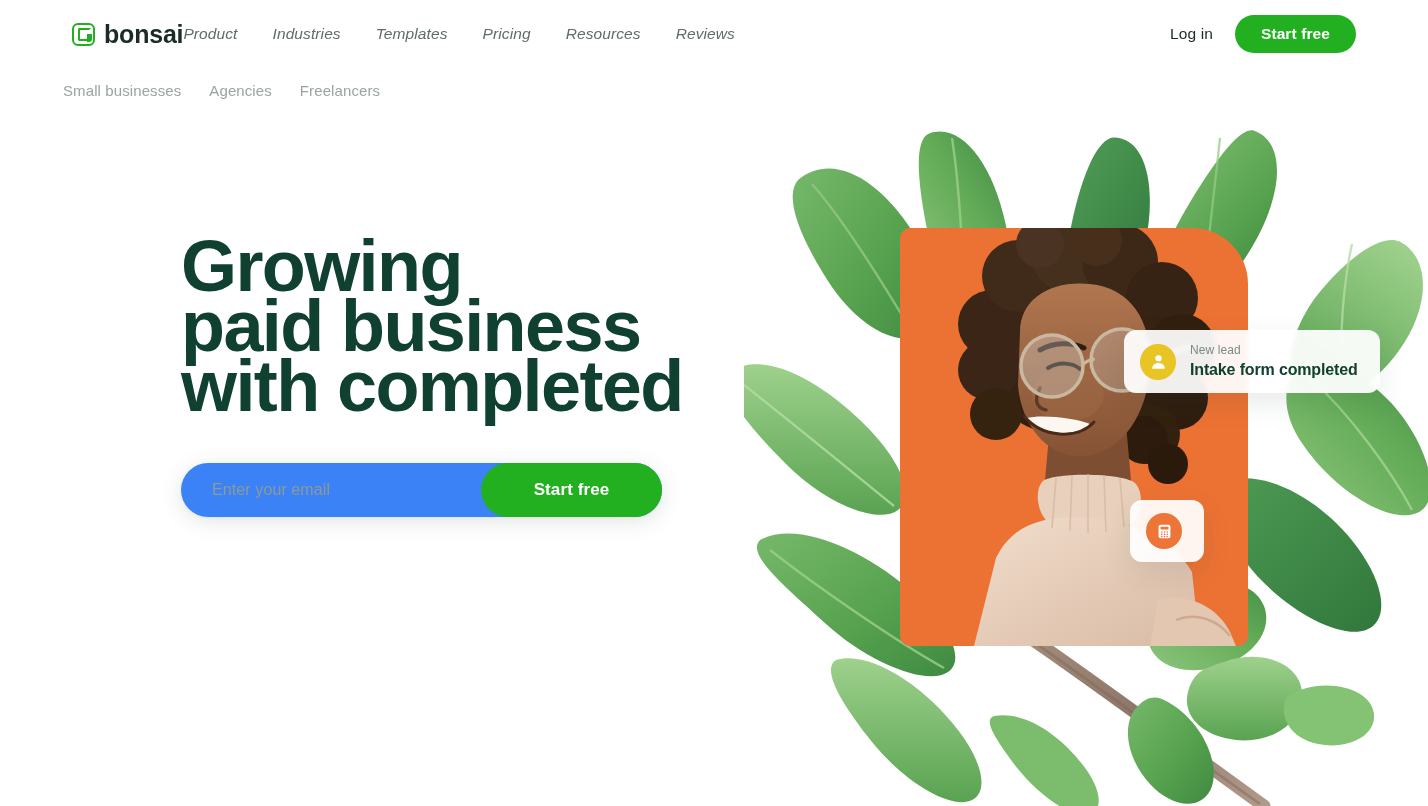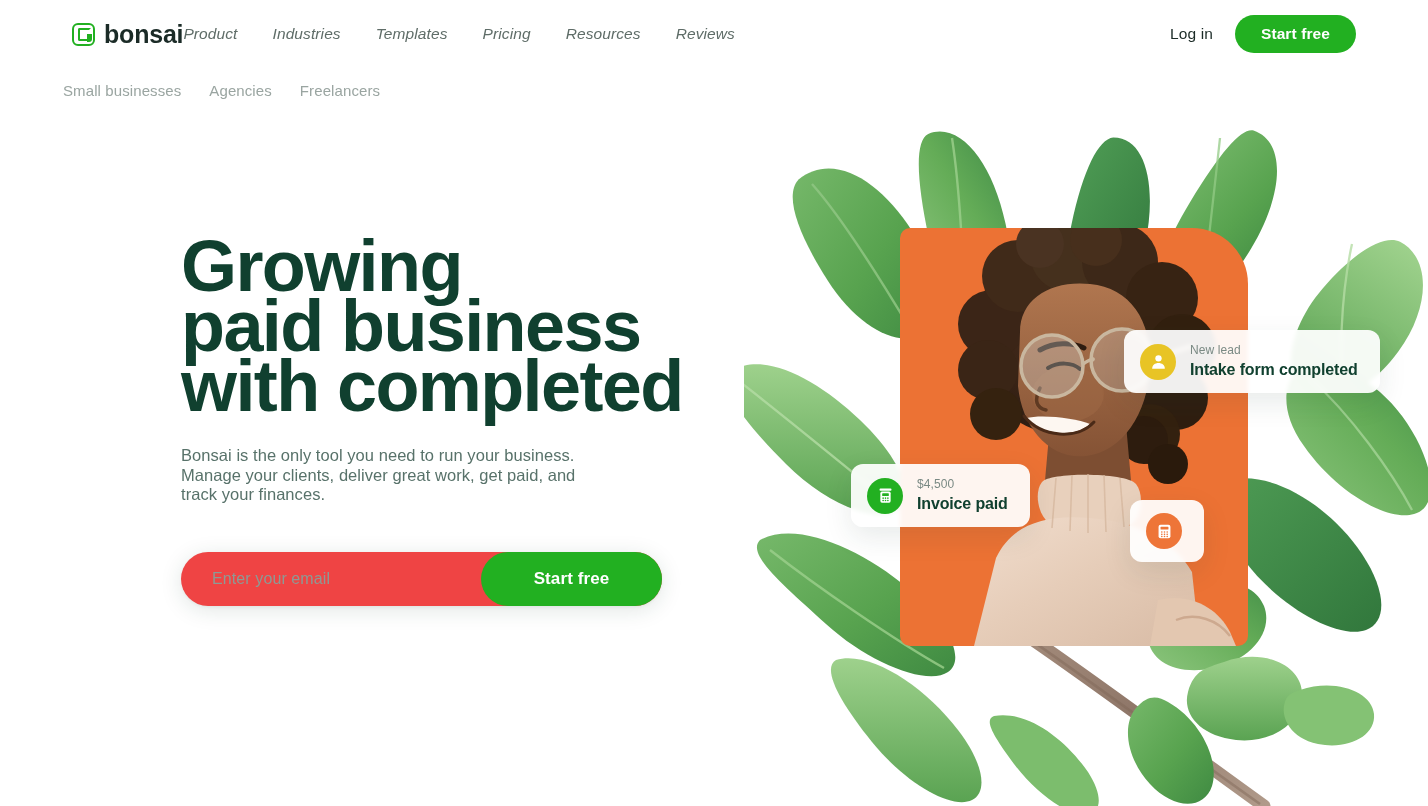--- a/index.html
+++ b/index.html
@@ -161,21 +161,21 @@
     max-width: 400px;
     letter-spacing: 0.05px;
   }
 
   
   .email-form {
     margin-top: 47px;
     position: relative;
     width: 481px;
     height: 54px;
-    background: #ef4444;
+    background: #3b82f6;
     border-radius: 999px;
     box-shadow: 0 4px 22px rgba(20, 60, 45, 0.13), 0 1px 3px rgba(20,60,45,0.06);
     display: flex;
     align-items: center;
   }
   .email-input {
     border: none;
     outline: none;
     background: transparent;
     font-family: inherit;
@@ -470,60 +470,40 @@
       </g>
     </svg>
   </div>
 
   <section class="hero-left">
     <h1 class="hero-title">
       <span>Growing</span><br>
       <span>paid business</span><br>
       <span>with completed</span>
     </h1>
-    <p class="hero-sub">Bonsai is the only tool you need to run your business. Manage your clients, deliver great work, get paid, and track your finances.</p>
 
     <form class="email-form">
       <input class="email-input" type="text" placeholder="Enter your email" style="">
       <button class="email-submit">Start free</button>
     </form>
   </section>
 
   <div class="fcard" id="card-lead">
     <span class="fcard-icon icon-yellow">
       <svg width="19" height="19" viewBox="0 0 24 24" fill="#fff" aria-hidden="true">
         <circle cx="12" cy="8" r="4"></circle>
         <path d="M4 21c0-4.4 3.6-7 8-7s8 2.6 8 7z"></path>
       </svg>
     </span>
     <span>
       <span class="fcard-meta" style="display:block;">New lead</span>
       <span class="fcard-title" style="display:block;">Intake form completed</span>
     </span>
   </div>
 
-  <div class="fcard" id="card-invoice">
-    <span class="fcard-icon icon-green">
-      <svg width="19" height="19" viewBox="0 0 24 24" aria-hidden="true">
-        <rect x="4.5" y="3" width="15" height="3" rx="1" fill="#fff"></rect>
-        <rect x="5.5" y="7" width="13" height="14" rx="2" fill="#fff"></rect>
-        <rect x="7.8" y="9.3" width="8.4" height="3.4" rx="0.8" fill="#22b021"></rect>
-        <circle cx="9" cy="15.4" r="1.05" fill="#22b021"></circle>
-        <circle cx="12" cy="15.4" r="1.05" fill="#22b021"></circle>
-        <circle cx="15" cy="15.4" r="1.05" fill="#22b021"></circle>
-        <circle cx="9" cy="18.3" r="1.05" fill="#22b021"></circle>
-        <circle cx="12" cy="18.3" r="1.05" fill="#22b021"></circle>
-        <circle cx="15" cy="18.3" r="1.05" fill="#22b021"></circle>
-      </svg>
-    </span>
-    <span>
-      <span class="fcard-meta" style="display:block;">$4,500</span>
-      <span class="fcard-title" style="display:block;">Invoice paid</span>
-    </span>
-  </div>
 
   <div class="fcard" id="card-expense">
     <span class="fcard-icon icon-orange">
       <svg width="19" height="19" viewBox="0 0 24 24" aria-hidden="true">
         <rect x="4.5" y="3.5" width="15" height="17" rx="2.6" fill="#fff"></rect>
         <rect x="7" y="6" width="10" height="3.6" rx="0.9" fill="#ee7538"></rect>
         <circle cx="8.6" cy="12.6" r="1.05" fill="#ee7538"></circle>
         <circle cx="12" cy="12.6" r="1.05" fill="#ee7538"></circle>
         <circle cx="15.4" cy="12.6" r="1.05" fill="#ee7538"></circle>
         <circle cx="8.6" cy="15.6" r="1.05" fill="#ee7538"></circle>

